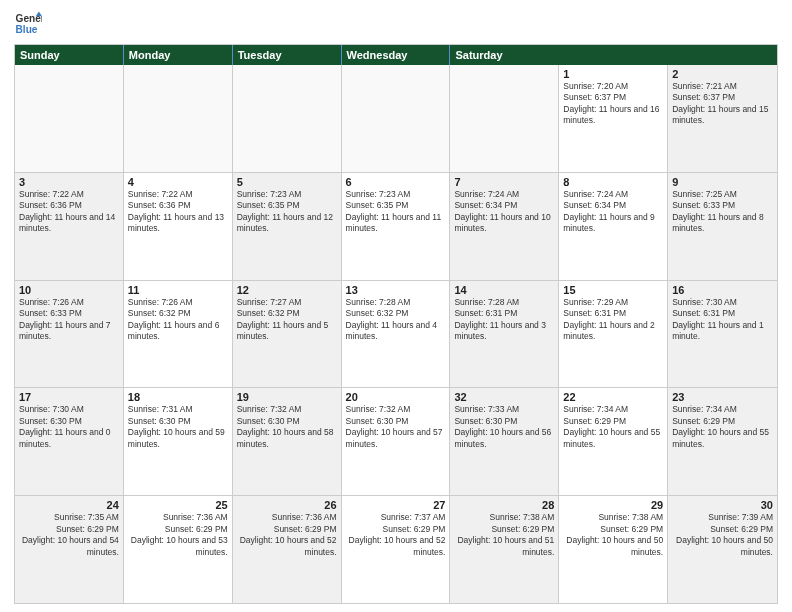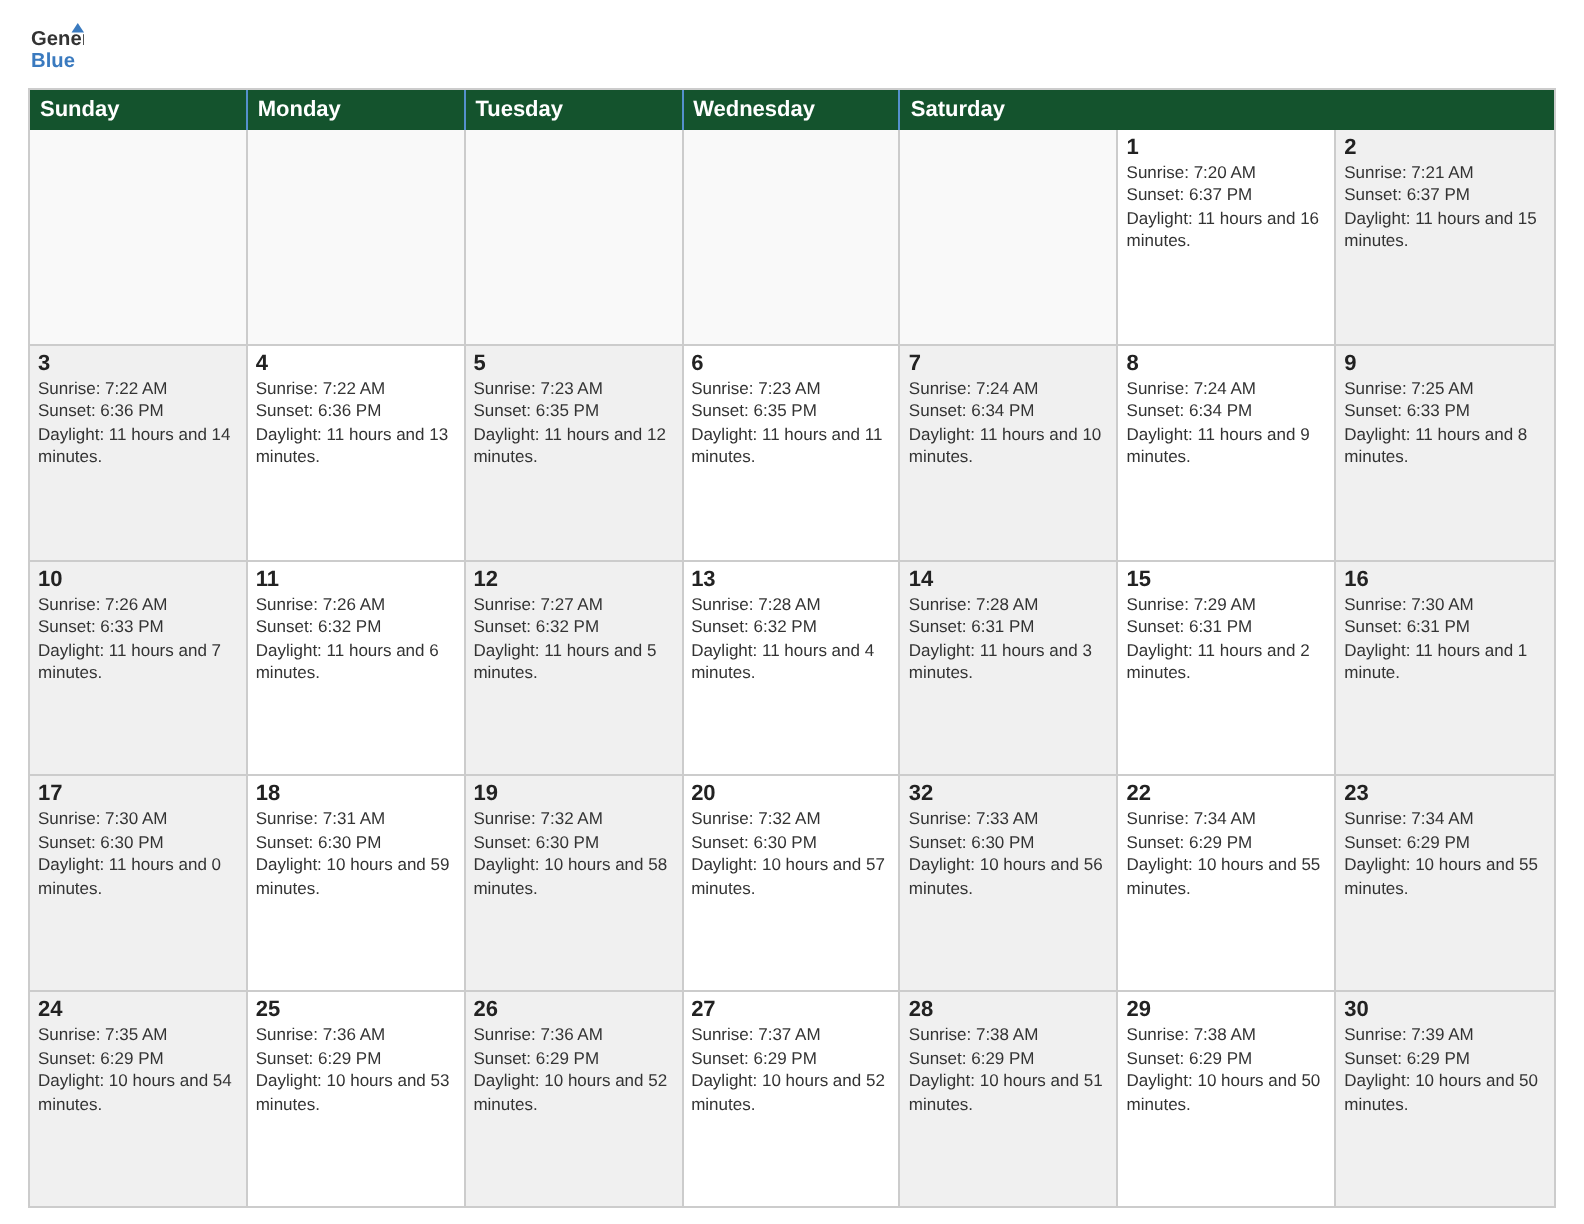--- a/index.html
+++ b/index.html
@@ -78,21 +78,21 @@
       flex: 1;
       display: flex;
       flex-direction: column;
     }
     .cal-row {
       display: grid;
       grid-template-columns: repeat(7, 1fr);
       flex: 1;
       border-bottom: 1px solid #ccc;
     }
-    .cal-row:last-child { border-bottom: none; }
+    .cal-row:last-child { border-bottom: none; text-align: right; }
     .cal-cell {
       border-right: 1px solid #ccc;
       padding: 3px 4px;
       font-size: 9px;
       color: #333;
       vertical-align: top;
       min-height: 0;
     }
     .cal-cell:last-child { border-right: none; }
     .cal-cell.empty { background: #f9f9f9; }

